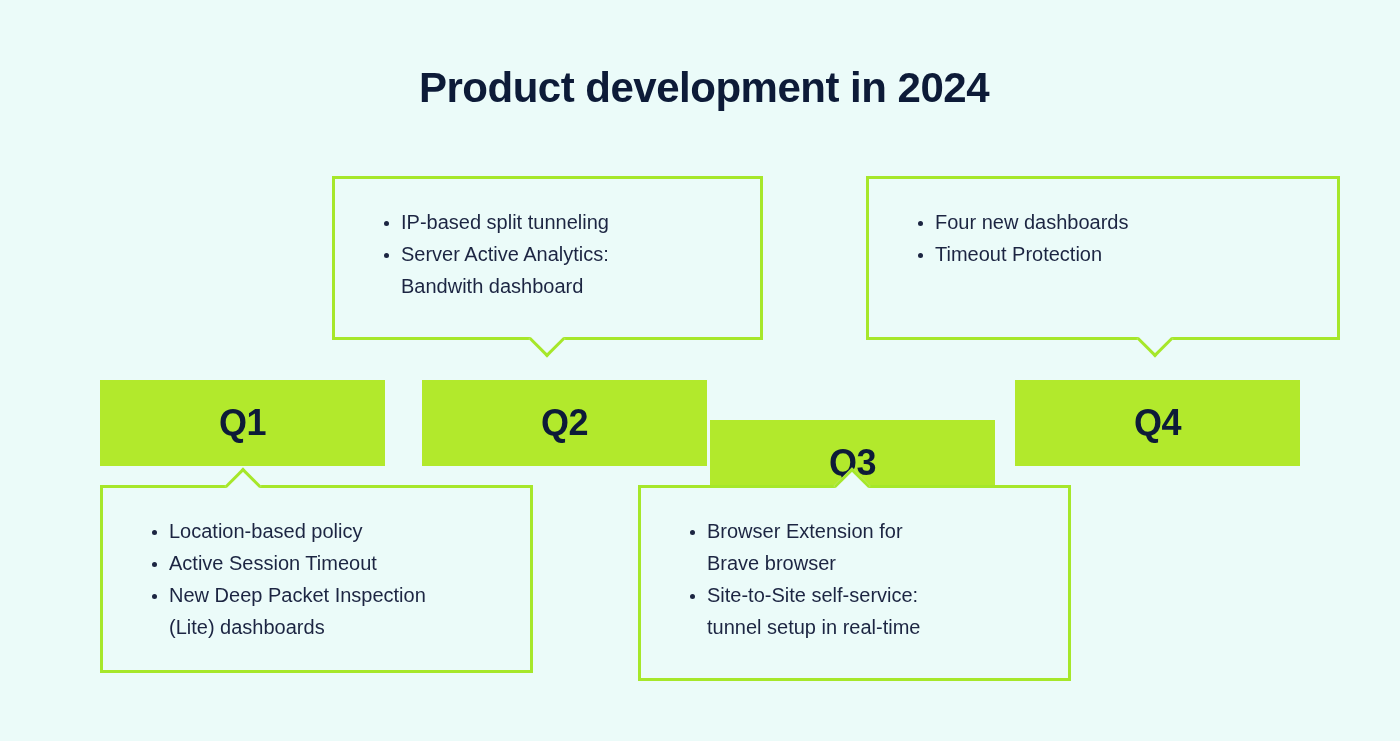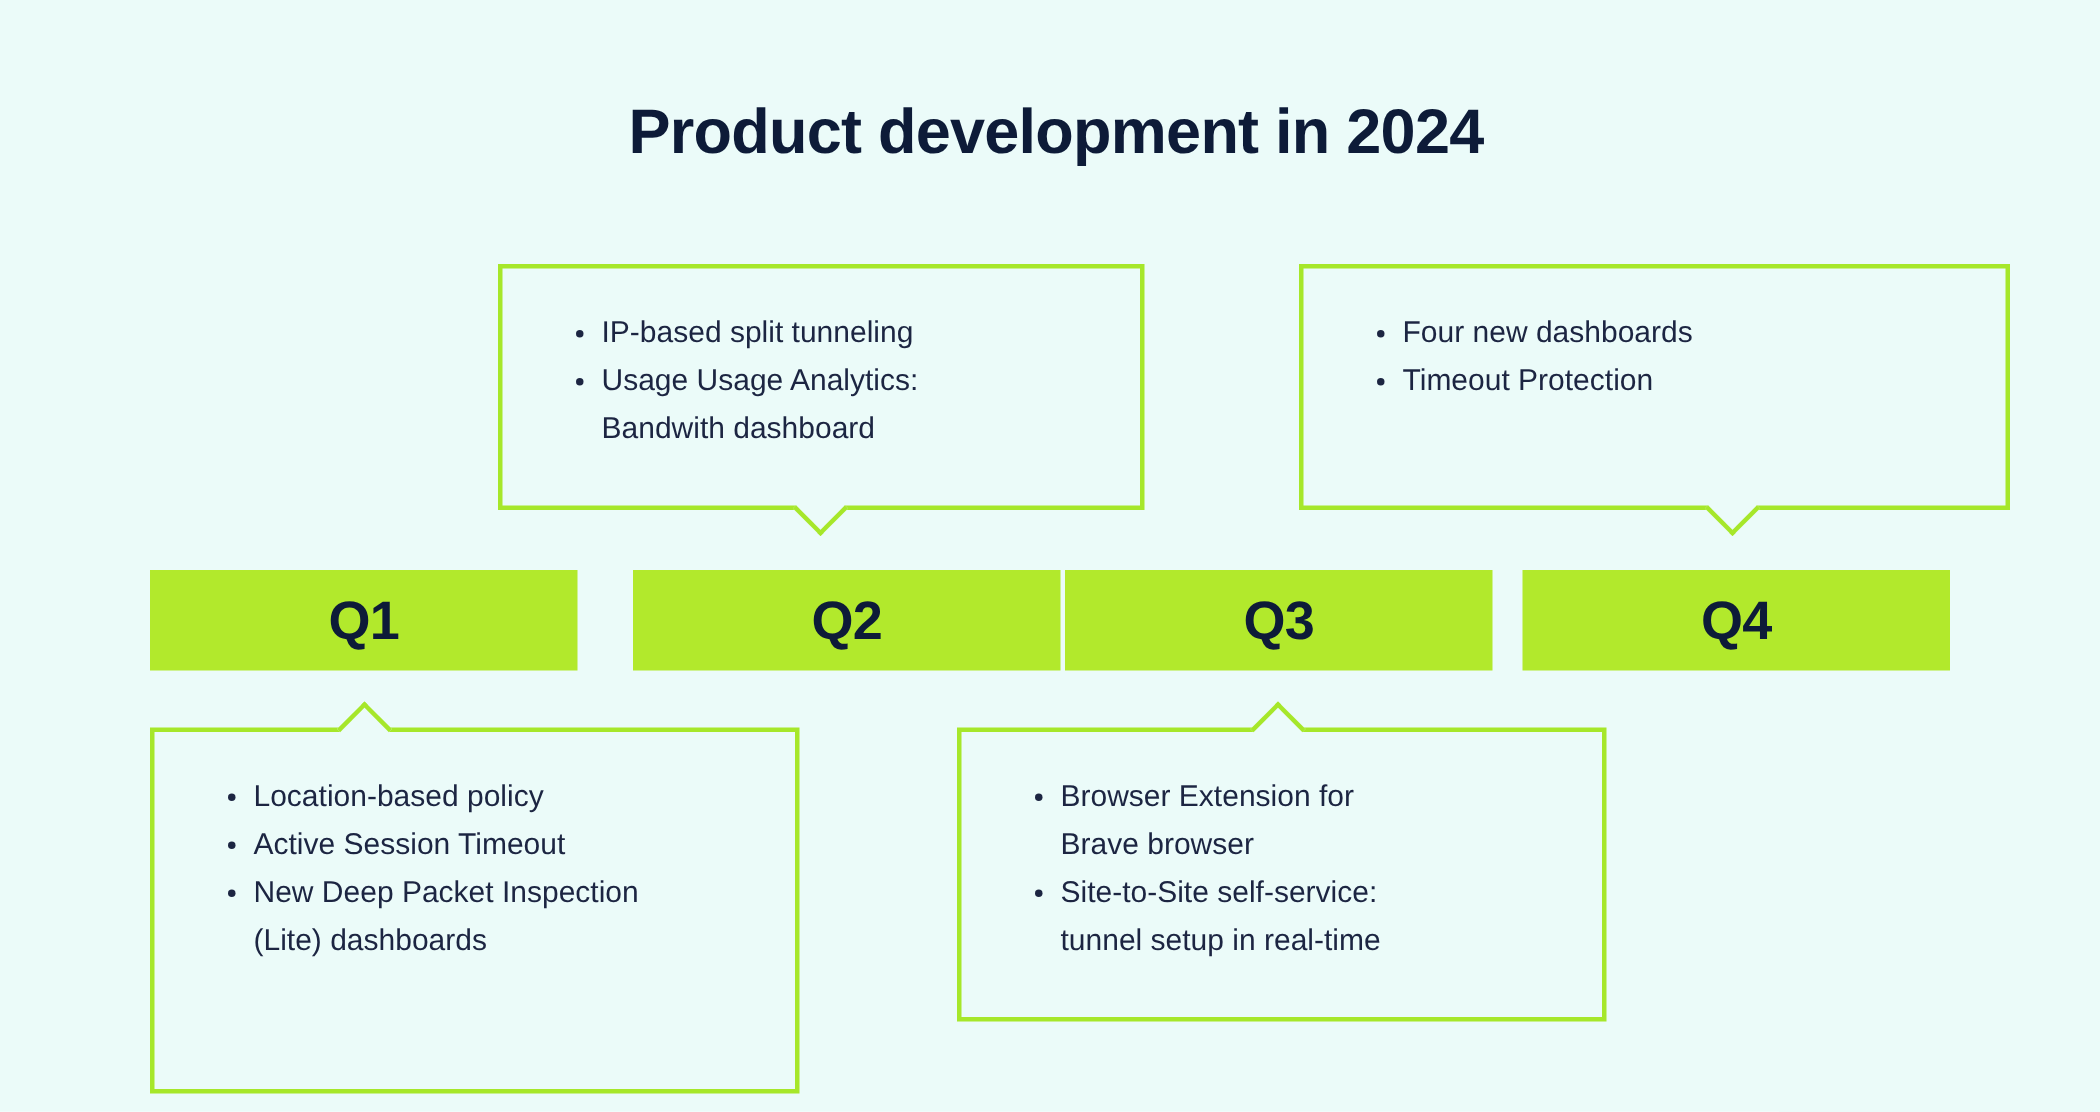--- a/index.html
+++ b/index.html
@@ -28,35 +28,35 @@
     font-size: 42px;
     font-weight: 700;
     letter-spacing: -0.5px;
     color: var(--navy, #0d1b38);
   }
   
   .bar {
     position: absolute;
     top: 380px;
     width: 285px;
-    height: 67px;
+    height: 86px;
     background: var(--lime, #b2e92c);
     display: flex;
     align-items: center;
     justify-content: center;
   }
   .bar-label {
     font-size: 36px;
     font-weight: 600;
     color: var(--navy, #0d1b38);
     letter-spacing: -0.5px;
   }
   .bar-q1 { left: 100px; }
   .bar-q2 { left: 422px; }
-  .bar-q3 { left: 710px; }
+  .bar-q3 { left: 710px; margin-top: 40px; }
   .bar-q4 { left: 1015px; align-items: center; }
   
   .callout {
     position: absolute;
     box-sizing: border-box;
     border: 3px solid var(--lime-border, #a6e72a);
     background: var(--background, #ebfbf9);
   }
   .callout ul {
     margin: 0;
@@ -65,21 +65,21 @@
   }
   .callout li {
     font-size: 20px;
     line-height: 32px;
     color: var(--text, #1c2542);
     white-space: pre-line;
   }
   .callout li::marker { color: var(--text, #1c2542); font-size: 0.85em; }
   .box-q2 { left: 332px; top: 176px; width: 431px; height: 164px; }
   .box-q4 { left: 866px; top: 176px; width: 474px; height: 164px; }
-  .box-q1 { left: 100px; top: 485px; width: 433px; height: 244px; }
+  .box-q1 { left: 100px; top: 485px; width: 433px; height: 188px; }
   .box-q3 { left: 638px; top: 485px; width: 433px; height: 196px; }
   
   .caret {
     position: absolute;
     box-sizing: border-box;
     width: 26px;
     height: 26px;
     background: var(--background, #ebfbf9);
     transform: rotate(45deg);
   }
@@ -101,21 +101,21 @@
 </head>
 <body style="--background: #ebfbf9; --lime: #b2e92c; --lime-border: #a6e72a; --navy: #0d1b38; --text: #1c2542;">
 
 <div class="stage">
 
   <h1 class="title">Product development in 2024</h1>
 
   <div class="callout box-q2">
     <ul>
         <li>IP-based split tunneling</li>
-        <li>Usage Usage Analytics:
+        <li>Server Active Analytics:
 Bandwith dashboard</li>
       </ul>
     <span class="caret caret-down"></span>
   </div>
 
   <div class="callout box-q4">
     <ul>
         <li>Four new dashboards</li>
         <li>Timeout Protection</li>
       </ul>

